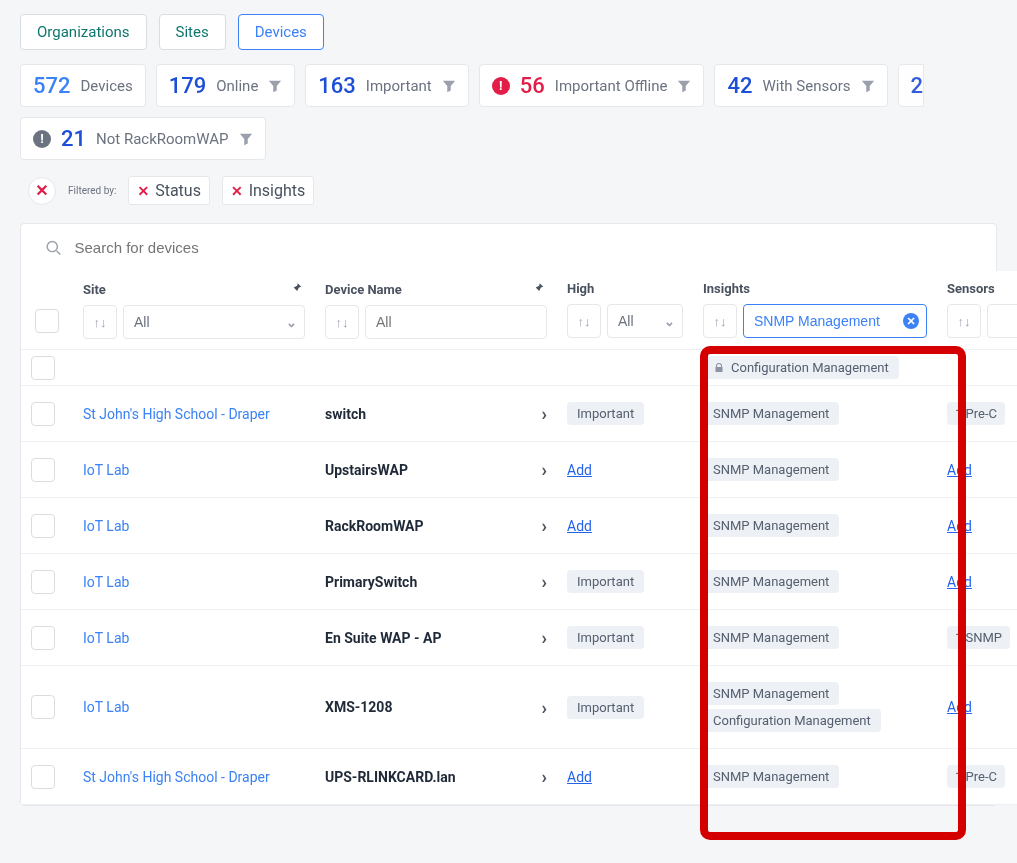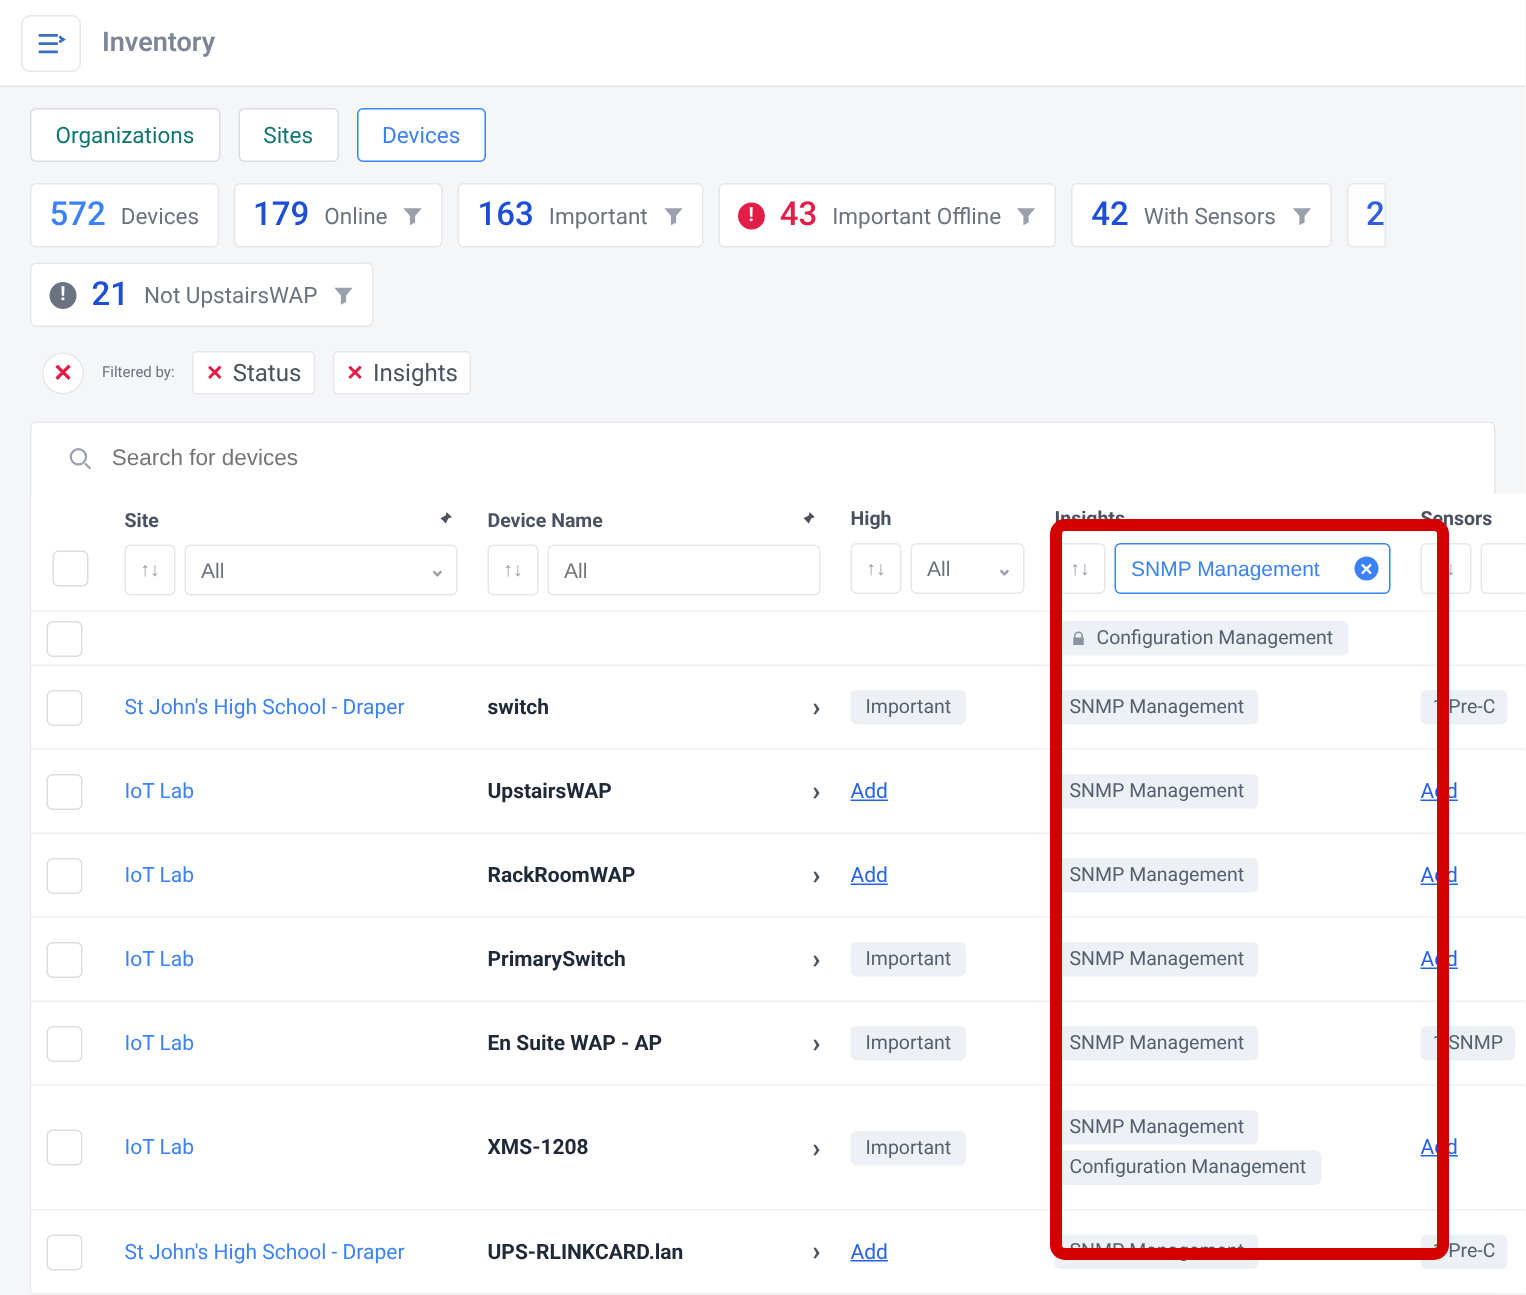--- a/index.html
+++ b/index.html
@@ -79,29 +79,20 @@
   
   tr.partial td { padding-top: 4px; padding-bottom: 4px; }
 
   
   .pin-spot { width:16px; height:16px; cursor:pointer; color:#49525e; }
 </style>
 </head>
 <body>
 <div class="page">
 
-<div class="header">
-  <div class="menu-btn">
-    <svg viewBox="0 0 24 24">
-      <path d="M3 6h14M3 12h14M3 18h14" stroke="#3b6fbf" stroke-width="2" fill="none"></path>
-      <path d="M18 7l3 2-3 2" stroke="#3b6fbf" stroke-width="2" fill="none"></path>
-    </svg>
-  </div>
-  <div class="page-title">Inventory</div>
-</div>
 
 <div class="subtabs">
   <div class="tab">Organizations</div>
   <div class="tab">Sites</div>
   <div class="tab active">Devices</div>
 </div>
 
 <div class="stats-row">
   <div class="stat-card">
     <span class="stat-num blue">572</span>
@@ -116,21 +107,21 @@
   </div>
   <div class="stat-card">
     <span class="stat-num">163</span>
     <span class="stat-label">Important</span>
     <svg class="filter-icon" viewBox="0 0 16 16">
           <path d="M1 2h14l-5 6v5l-4 2v-7z"></path>
         </svg>
   </div>
   <div class="stat-card">
     <span class="alert-icon">!</span>
-    <span class="stat-num red">43</span>
+    <span class="stat-num red">56</span>
     <span class="stat-label">Important Offline</span>
     <svg class="filter-icon" viewBox="0 0 16 16">
           <path d="M1 2h14l-5 6v5l-4 2v-7z"></path>
         </svg>
   </div>
   <div class="stat-card">
     <span class="stat-num">42</span>
     <span class="stat-label">With Sensors</span>
     <svg class="filter-icon" viewBox="0 0 16 16">
           <path d="M1 2h14l-5 6v5l-4 2v-7z"></path>
@@ -138,21 +129,21 @@
   </div>
   <div class="stat-card ghost last-peek">
     <span class="stat-num">2</span>
   </div>
 </div>
 
 <div class="stats-row" style="padding-top:10px;">
   <div class="stat-card">
     <span class="info-icon">!</span>
     <span class="stat-num">21</span>
-    <span class="stat-label">Not UpstairsWAP</span>
+    <span class="stat-label">Not RackRoomWAP</span>
     <svg class="filter-icon" viewBox="0 0 16 16">
           <path d="M1 2h14l-5 6v5l-4 2v-7z"></path>
         </svg>
   </div>
 </div>
 
 <div class="filters-row">
   <div class="filter-x-circle">✕</div>
   <span class="filter-label">Filtered by:</span>
   <div class="filter-chip">

